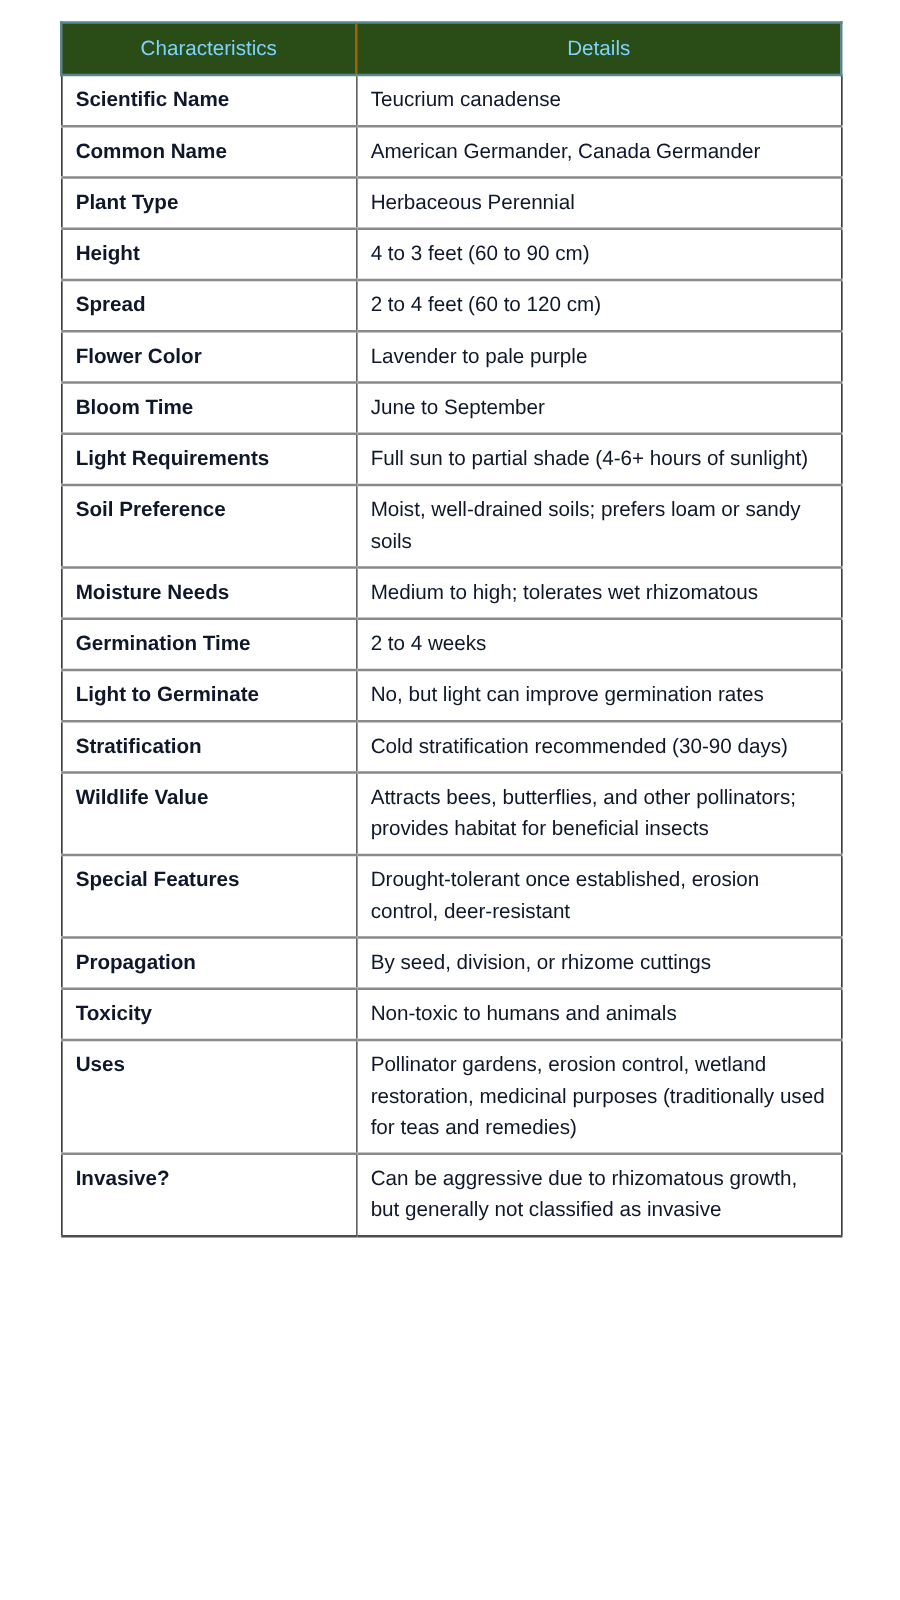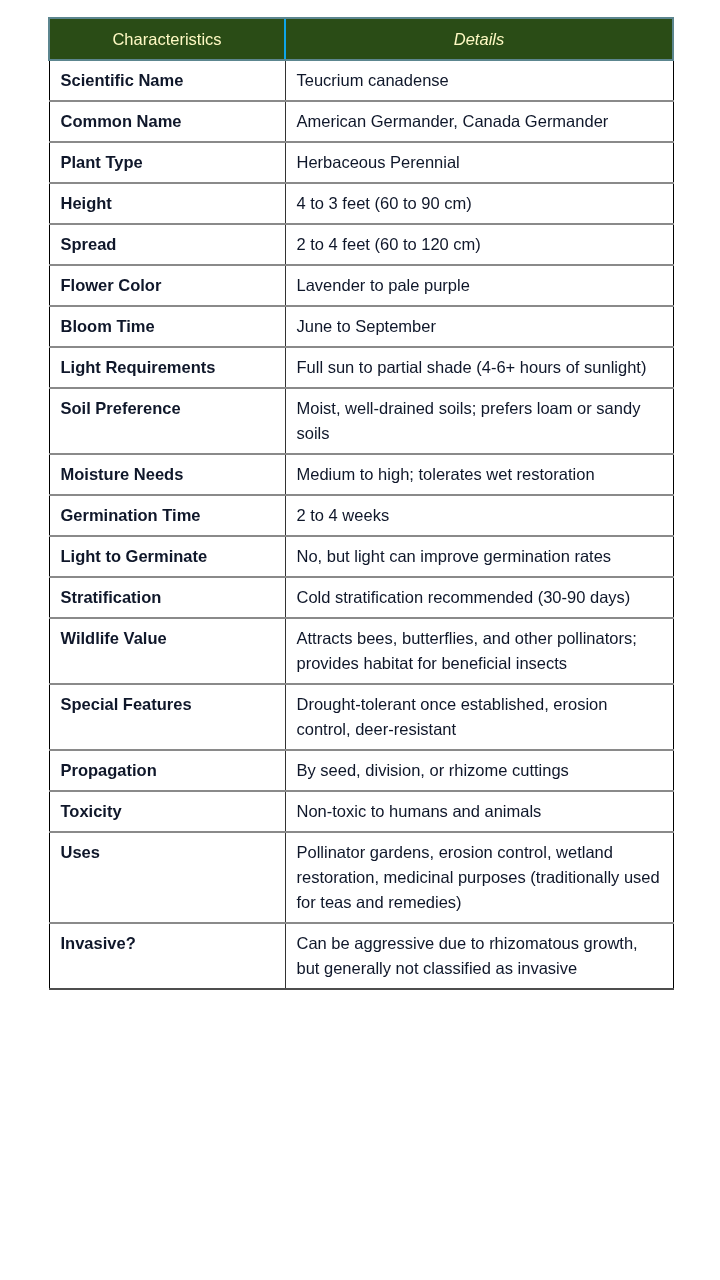--- a/index.html
+++ b/index.html
@@ -21,38 +21,37 @@
     top: 17px;
     width: 624px;
   }
   table.plant-table {
     border-collapse: collapse;
     width: 100%;
     table-layout: fixed;
   }
   table.plant-table thead th {
     background: #2a4c16;
-    color: #fef9c3;
+    color: #7dd3fc;
     font-weight: normal;
     font-size: 16.5px;
     line-height: 20px;
     padding: 10px 8px;
     text-align: center;
     border-top: 2px solid #5c868f;
     border-bottom: 2px solid #5c868f;
   }
   table.plant-table thead th:first-child {
     border-left: 2px solid #5c868f;
   }
   table.plant-table thead th:last-child {
     border-right: 2px solid #5c868f;
   }
   table.plant-table thead th + th {
-    border-left: 2px solid #0ea5e9;
-    font-style: italic;
+    border-left: 2px solid #a16207;
   }
   table.plant-table tbody td {
     font-size: 16.5px;
     line-height: 25px;
     color: #0f172a;
     vertical-align: top;
     padding: 7px 10px 7px 11px;
     border-top: 2px solid #8a8a8a;
     background: #ffffff;
   }
@@ -121,21 +120,21 @@
           <tr>
             <td>Light Requirements</td>
             <td>Full sun to partial shade (4-6+ hours of sunlight)</td>
           </tr>
           <tr>
             <td>Soil Preference</td>
             <td>Moist, well-drained soils; prefers loam or sandy soils</td>
           </tr>
           <tr>
             <td>Moisture Needs</td>
-            <td>Medium to high; tolerates wet restoration</td>
+            <td>Medium to high; tolerates wet rhizomatous</td>
           </tr>
           <tr>
             <td>Germination Time</td>
             <td>2 to 4 weeks</td>
           </tr>
           <tr>
             <td>Light to Germinate</td>
             <td>No, but light can improve germination rates</td>
           </tr>
           <tr>

